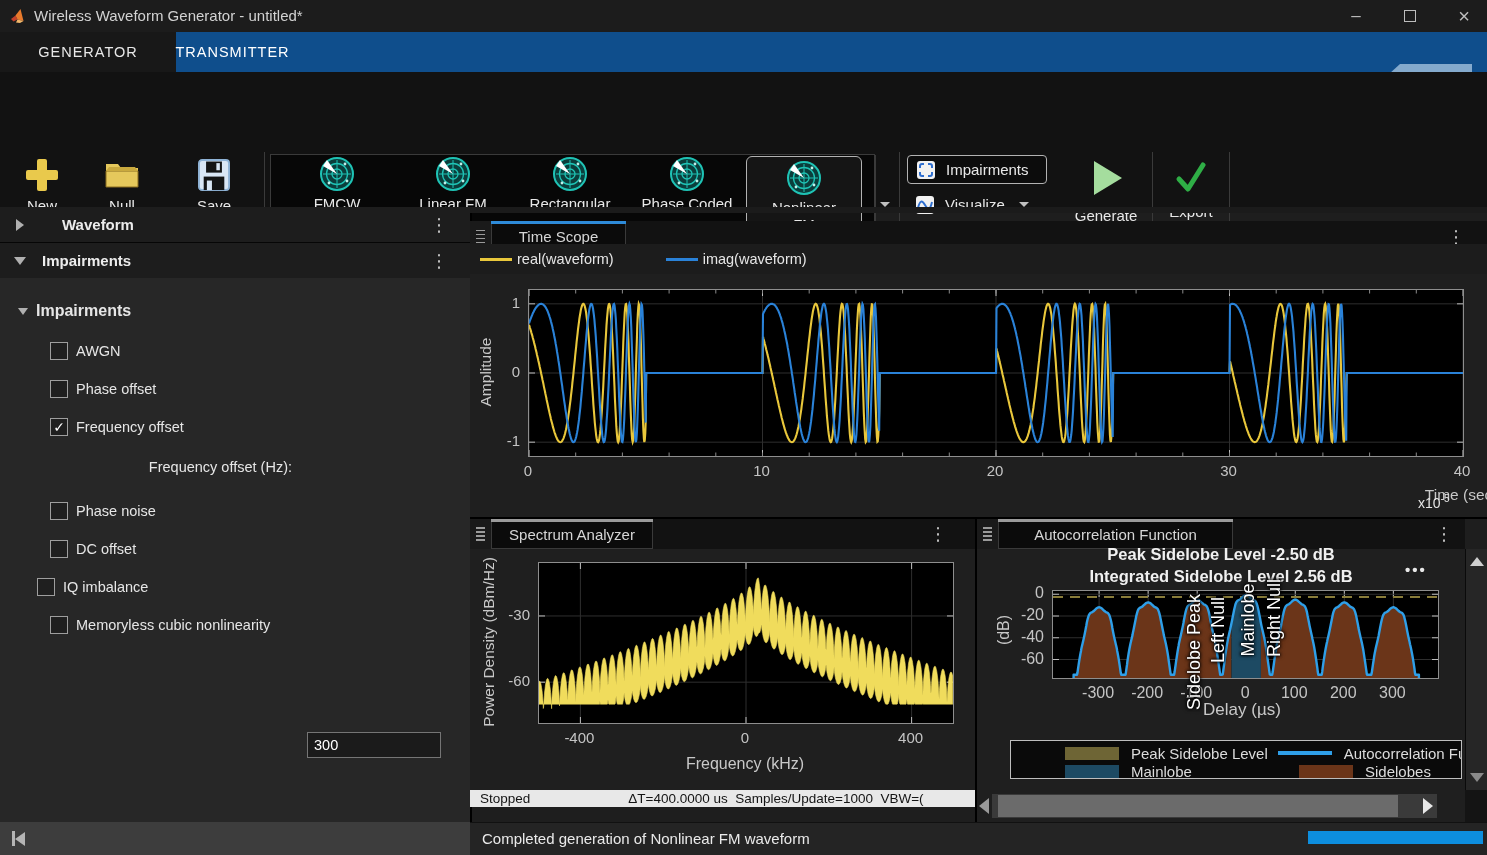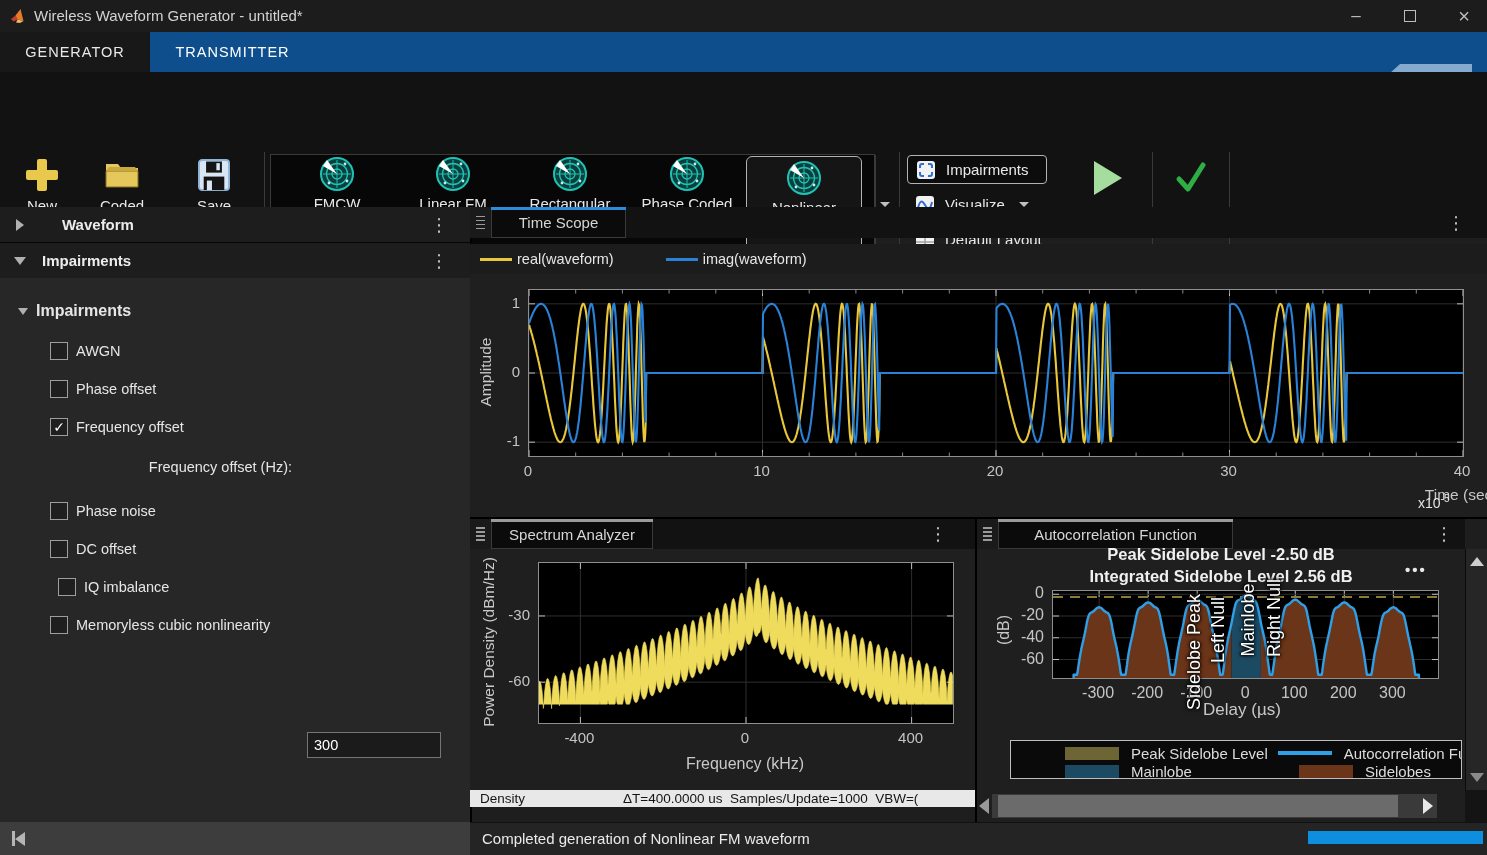--- a/index.html
+++ b/index.html
@@ -82,21 +82,21 @@
       </div>
     <div class="abs winbtn" style="left:1387px">
         <span style="display:block;width:10px;height:10px;border:1.5px solid #bdbdbd"></span>
       </div>
     <div class="abs winbtn" style="left:1441px;font-size:20px">
         <span>×</span>
       </div>
   </div>
 
   <div class="abs" id="tabbar">
-    <div class="abs apptab active" style="left:0;width:150px">
+    <div class="abs apptab active" style="left:0;width:176px">
         <span>GENERATOR</span>
       </div>
     <div class="abs apptab" style="left:150px;width:165px">
         <span>TRANSMITTER</span>
       </div>
     <div class="abs" id="quickaccess">
       <svg width="24" height="24" viewBox="0 0 24 24">
         <rect x="2.5" y="2.5" width="19" height="19" rx="2" fill="#eef4fa" stroke="#1f3a5f" stroke-width="1.6"></rect>
         <rect x="7.5" y="3.5" width="9" height="6.5" fill="#1f3a5f"></rect>
         <rect x="13" y="4.5" width="2" height="4" fill="#eef4fa"></rect>
@@ -118,21 +118,21 @@
           <rect x="3" y="14" width="32" height="10" rx="2" fill="#e9c94c"></rect>
       </svg>
       <div class="rbtn-label"><span>New</span><br><span>Session</span></div>
     </div>
     <div class="abs" style="left:82px;top:84px;width:80px">
       <svg style="display:block;margin:0 auto" width="40" height="38" viewBox="0 0 40 38">
         <path d="M4 8 h12 l3 4 h17 v3 H4 z" fill="#e5c85c"></path>
         <path d="M4 15 h32 v16 H4 z" fill="#e5c85c" stroke="#8a6d1f" stroke-width="1"></path>
         <path d="M4 15 h32 l-3 -4 H7 z" fill="#c9a93e"></path>
       </svg>
-      <div class="rbtn-label"><span>Coded</span><br><span>Session</span><span class="caret"></span></div>
+      <div class="rbtn-label"><span>Null</span><br><span>Session</span><span class="caret"></span></div>
     </div>
     <div class="abs" style="left:174px;top:84px;width:80px">
       <svg style="display:block;margin:0 auto" width="38" height="38" viewBox="0 0 24 24">
         <rect x="2.5" y="2.5" width="19" height="19" rx="2" fill="#d9e6f4" stroke="#8fb3d6" stroke-width="1.2"></rect>
         <rect x="7" y="3.5" width="10" height="7" fill="#141414"></rect>
         <rect x="13.5" y="4.5" width="2.2" height="4.5" fill="#d9e6f4"></rect>
         <rect x="5.5" y="13" width="13" height="8.5" fill="#141414"></rect>
         <rect x="7.5" y="15.5" width="3.2" height="6" fill="#d9e6f4"></rect>
       </svg>
       <div class="rbtn-label"><span>Save</span><br><span>Session</span><span class="caret"></span></div>
@@ -300,33 +300,33 @@
     <div class="abs" style="left:0;top:181px;width:292px;text-align:right;font-size:14.5px">Frequency offset (Hz):</div>
     <input id="freq-input" value="300" style="">
     <div class="chk-row" style="left:50px;top:224px">
       <span class="chk-box"></span>
         <span>Phase noise</span>
     </div>
     <div class="chk-row" style="left:50px;top:262px">
       <span class="chk-box"></span>
         <span>DC offset</span>
     </div>
-    <div class="chk-row" style="left:58px;top:300px">
+    <div class="chk-row" style="left:37px;top:300px">
       <span class="chk-box"></span>
         <span>IQ imbalance</span>
     </div>
     <div class="chk-row" style="left:50px;top:338px">
       <span class="chk-box"></span>
         <span>Memoryless cubic nonlinearity</span>
     </div>
   </div>
   <div class="abs" style="left:470px;top:207px;width:2px;height:615px;background:#000"></div>
 
   <div class="abs" style="left:470px;top:207px;width:1017px;height:6px;background:#1b1b1b"></div>
-  <div class="abs panel-strip" style="left:470px;top:207px;width:1017px;height:31px">
+  <div class="abs panel-strip" style="left:470px;top:221px;width:1017px;height:31px">
     <div class="grip abs" style="left:0;top:0">
         <span></span>
         <span></span>
         <span></span>
         <span></span>
       </div>
     <div class="ptab" style="left:21px;width:135px">
       <span class="topbar" style="background:#2e8bd9"></span>
       <span>Time Scope</span>
     </div>
@@ -475,21 +475,21 @@
           <line x1="414" y1="119.17241379310346" x2="408" y2="119.17241379310346" stroke="#bdbdbd" stroke-width="1"></line>
           <path d="M0.0 118.6L0.0 118.6L0.3 118.3L0.7 118.3L1.0 118.5L1.3 119.1L1.7 120.0L2.0 121.3L2.3 122.9L2.6 124.9L3.0 127.3L3.3 130.2L3.6 133.8L4.0 138.4L4.3 145.5L4.6 144.2L5.0 137.4L5.3 132.7L5.6 129.0L6.0 125.9L6.3 123.3L6.6 121.2L7.0 119.4L7.3 117.9L7.6 116.8L7.9 116.1L8.3 115.6L8.6 115.4L8.9 115.6L9.3 116.1L9.6 116.9L9.9 118.0L10.3 119.4L10.6 121.3L10.9 123.5L11.3 126.2L11.6 129.5L11.9 133.7L12.3 139.5L12.6 145.7L12.9 136.8L13.2 131.5L13.6 127.5L13.9 124.2L14.2 121.4L14.6 119.1L14.9 117.2L15.2 115.6L15.6 114.4L15.9 113.5L16.2 112.9L16.6 112.6L16.9 112.7L17.2 113.0L17.6 113.7L17.9 114.7L18.2 116.0L18.5 117.7L18.9 119.8L19.2 122.3L19.5 125.4L19.9 129.2L20.2 134.2L20.5 142.9L20.9 136.5L21.2 130.4L21.5 126.0L21.9 122.5L22.2 119.5L22.5 117.1L22.9 115.0L23.2 113.3L23.5 111.9L23.8 110.9L24.2 110.2L24.5 109.8L24.8 109.7L25.2 110.0L25.5 110.5L25.8 111.4L26.2 112.6L26.5 114.2L26.8 116.1L27.2 118.4L27.5 121.3L27.8 124.8L28.2 129.2L28.5 135.8L28.8 136.9L29.1 129.6L29.5 124.7L29.8 120.9L30.1 117.7L30.5 115.1L30.8 112.8L31.1 111.0L31.5 109.5L31.8 108.4L32.1 107.5L32.5 107.0L32.8 106.8L33.1 107.0L33.5 107.4L33.8 108.1L34.1 109.2L34.4 110.6L34.8 112.4L35.1 114.6L35.4 117.2L35.8 120.5L36.1 124.5L36.4 130.0L36.8 139.5L37.1 128.9L37.4 123.4L37.8 119.3L38.1 115.9L38.4 113.1L38.8 110.7L39.1 108.7L39.4 107.1L39.7 105.8L40.1 104.9L40.4 104.3L40.7 103.9L41.1 103.9L41.4 104.3L41.7 104.9L42.1 105.8L42.4 107.1L42.7 108.7L43.1 110.8L43.4 113.2L43.7 116.2L44.0 119.9L44.4 124.7L44.7 132.5L45.0 128.7L45.4 122.3L45.7 117.8L46.0 114.1L46.4 111.1L46.7 108.6L47.0 106.5L47.4 104.7L47.7 103.3L48.0 102.2L48.4 101.5L48.7 101.1L49.0 100.9L49.3 101.1L49.7 101.6L50.0 102.5L50.3 103.6L50.7 105.1L51.0 107.0L51.3 109.3L51.7 112.1L52.0 115.4L52.3 119.8L52.7 125.9L53.0 129.4L53.3 121.4L53.7 116.4L54.0 112.4L54.3 109.2L54.6 106.5L55.0 104.2L55.3 102.3L55.6 100.8L56.0 99.6L56.3 98.7L56.6 98.2L57.0 97.9L57.3 98.0L57.6 98.4L58.0 99.1L58.3 100.1L58.6 101.5L59.0 103.2L59.3 105.3L59.6 107.9L59.9 111.1L60.3 115.0L60.6 120.2L60.9 130.6L61.3 120.8L61.6 115.1L61.9 110.8L62.3 107.3L62.6 104.4L62.9 102.0L63.3 99.9L63.6 98.3L63.9 97.0L64.3 96.0L64.6 95.3L64.9 94.9L65.2 94.9L65.6 95.2L65.9 95.7L66.2 96.6L66.6 97.9L66.9 99.5L67.2 101.4L67.6 103.8L67.9 106.7L68.2 110.3L68.6 115.0L68.9 122.0L69.2 120.7L69.6 113.9L69.9 109.2L70.2 105.4L70.5 102.3L70.9 99.8L71.2 97.6L71.5 95.8L71.9 94.3L72.2 93.2L72.5 92.4L72.9 91.9L73.2 91.8L73.5 91.9L73.9 92.4L74.2 93.2L74.5 94.3L74.9 95.7L75.2 97.5L75.5 99.8L75.8 102.5L76.2 105.8L76.5 109.9L76.8 115.7L77.2 121.9L77.5 112.9L77.8 107.7L78.2 103.6L78.5 100.3L78.8 97.5L79.2 95.2L79.5 93.3L79.8 91.7L80.2 90.5L80.5 89.5L80.8 88.9L81.1 88.7L81.5 88.7L81.8 89.0L82.1 89.7L82.5 90.7L82.8 92.0L83.1 93.7L83.5 95.7L83.8 98.2L84.1 101.3L84.5 105.1L84.8 110.1L85.1 118.8L85.4 112.3L85.8 106.3L86.1 101.9L86.4 98.3L86.8 95.3L87.1 92.9L87.4 90.8L87.8 89.1L88.1 87.7L88.4 86.7L88.8 85.9L89.1 85.5L89.4 85.4L89.8 85.7L90.1 86.2L90.4 87.0L90.7 88.2L91.1 89.8L91.4 91.7L91.7 94.0L92.1 96.9L92.4 100.3L92.7 104.8L93.1 111.3L93.4 112.4L93.7 105.1L94.1 100.2L94.4 96.3L94.7 93.2L95.1 90.5L95.4 88.3L95.7 86.4L96.0 84.9L96.4 83.8L96.7 82.9L97.0 82.4L97.4 82.2L97.7 82.3L98.0 82.7L98.4 83.4L98.7 84.5L99.0 85.9L99.4 87.7L99.7 89.8L100.0 92.5L100.4 95.7L100.7 99.7L101.0 105.2L101.3 114.7L101.7 104.1L102.0 98.6L102.3 94.4L102.7 91.0L103.0 88.2L103.3 85.8L103.7 83.8L104.0 82.1L104.3 80.9L104.7 79.9L105.0 79.2L105.3 78.9L105.7 78.9L106.0 79.2L106.3 79.8L106.6 80.7L107.0 82.0L107.3 83.6L107.6 85.6L108.0 88.1L108.3 91.0L108.6 94.7L109.0 99.5L109.3 107.2L109.6 103.5L110.0 97.1L110.3 92.5L110.6 88.8L111.0 85.8L111.3 83.2L111.6 81.1L111.9 79.3L112.3 77.9L112.6 76.8L112.9 76.1L113.3 75.6L113.6 75.5L113.9 75.7L114.3 76.1L114.6 76.9L114.9 78.1L115.3 79.6L115.6 81.4L115.9 83.7L116.3 86.5L116.6 89.8L116.9 94.1L117.2 100.3L117.6 103.7L117.9 95.7L118.2 90.7L118.6 86.7L118.9 83.4L119.2 80.7L119.6 78.4L119.9 76.5L120.2 75.0L120.6 73.8L120.9 72.9L121.2 72.3L121.6 72.0L121.9 72.1L122.2 72.5L122.5 73.1L122.9 74.2L123.2 75.5L123.5 77.2L123.9 79.3L124.2 81.9L124.5 85.0L124.9 88.9L125.2 94.1L125.5 104.5L125.9 94.7L126.2 88.9L126.5 84.6L126.8 81.1L127.2 78.2L127.5 75.7L127.8 73.7L128.2 72.0L128.5 70.7L128.8 69.6L129.2 69.0L129.5 68.6L129.8 68.5L130.2 68.7L130.5 69.3L130.8 70.2L131.2 71.4L131.5 73.0L131.8 74.9L132.1 77.3L132.5 80.2L132.8 83.8L133.1 88.4L133.5 95.4L133.8 94.1L134.1 87.2L134.5 82.5L134.8 78.7L135.1 75.6L135.5 73.0L135.8 70.8L136.1 69.0L136.5 67.5L136.8 66.4L137.1 65.6L137.4 65.1L137.8 64.9L138.1 65.0L138.4 65.4L138.8 66.2L139.1 67.3L139.4 68.7L139.8 70.5L140.1 72.7L140.4 75.4L140.8 78.7L141.1 82.8L141.4 88.6L141.8 94.7L142.1 85.7L142.4 80.4L142.7 76.4L143.1 73.0L143.4 70.2L143.7 67.9L144.1 65.9L144.4 64.3L144.7 63.1L145.1 62.1L145.4 61.5L145.7 61.2L146.1 61.2L146.4 61.5L146.7 62.1L147.1 63.1L147.4 64.4L147.7 66.0L148.0 68.1L148.4 70.6L148.7 73.6L149.0 77.3L149.4 82.3L149.7 91.0L150.0 84.5L150.4 78.5L150.7 74.0L151.0 70.4L151.4 67.4L151.7 64.9L152.0 62.8L152.4 61.1L152.7 59.7L153.0 58.6L153.3 57.9L153.7 57.4L154.0 57.3L154.3 57.5L154.7 58.0L155.0 58.8L155.3 60.0L155.7 61.5L156.0 63.4L156.3 65.7L156.7 68.5L157.0 71.9L157.3 76.4L157.7 82.9L158.0 83.9L158.3 76.5L158.6 71.6L159.0 67.8L159.3 64.6L159.6 61.9L160.0 59.6L160.3 57.7L160.6 56.2L161.0 55.0L161.3 54.1L161.6 53.6L162.0 53.3L162.3 53.4L162.6 53.8L163.0 54.5L163.3 55.5L163.6 56.9L163.9 58.6L164.3 60.7L164.6 63.3L164.9 66.5L165.3 70.5L165.6 76.0L165.9 85.5L166.3 74.8L166.6 69.2L166.9 65.0L167.3 61.6L167.6 58.7L167.9 56.3L168.2 54.3L168.6 52.6L168.9 51.3L169.2 50.3L169.6 49.6L169.9 49.2L170.2 49.2L170.6 49.4L170.9 50.0L171.2 50.9L171.6 52.1L171.9 53.7L172.2 55.7L172.6 58.1L172.9 61.0L173.2 64.7L173.5 69.4L173.9 77.1L174.2 73.3L174.5 66.9L174.9 62.3L175.2 58.6L175.5 55.5L175.9 52.9L176.2 50.7L176.5 48.9L176.9 47.5L177.2 46.3L177.5 45.5L177.9 45.0L178.2 44.8L178.5 45.0L178.8 45.4L179.2 46.2L179.5 47.3L179.8 48.7L180.2 50.5L180.5 52.8L180.8 55.5L181.2 58.8L181.5 63.0L181.8 69.1L182.2 72.6L182.5 64.5L182.8 59.4L183.2 55.4L183.5 52.1L183.8 49.3L184.1 47.0L184.5 45.0L184.8 43.4L185.1 42.2L185.5 41.2L185.8 40.6L186.1 40.3L186.5 40.3L186.8 40.6L187.1 41.2L187.5 42.2L187.8 43.5L188.1 45.1L188.5 47.2L188.8 49.7L189.1 52.8L189.4 56.6L189.8 61.8L190.1 72.1L190.4 62.2L190.8 56.4L191.1 52.0L191.4 48.5L191.8 45.5L192.1 43.0L192.4 40.9L192.8 39.1L193.1 37.7L193.4 36.7L193.8 35.9L194.1 35.5L194.4 35.3L194.7 35.5L195.1 36.0L195.4 36.8L195.7 38.0L196.1 39.5L196.4 41.4L196.7 43.7L197.1 46.5L197.4 50.0L197.7 54.5L198.1 61.5L198.4 60.1L198.7 53.2L199.1 48.4L199.4 44.6L199.7 41.4L200.0 38.7L200.4 36.4L200.7 34.5L201.0 32.9L201.4 31.7L201.7 30.8L202.0 30.2L202.4 30.0L202.7 30.0L203.0 30.4L203.4 31.0L203.7 32.0L204.0 33.4L204.4 35.1L204.7 37.2L205.0 39.8L205.3 43.0L205.7 47.0L206.0 52.7L206.3 58.7L206.7 49.7L207.0 44.3L207.3 40.1L207.7 36.7L208.0 33.7L208.3 31.3L208.7 29.2L209.0 27.5L209.3 26.1L209.6 25.1L210.0 24.3L210.3 23.9L210.6 23.8L211.0 23.9L211.3 24.4L211.6 25.3L212.0 26.4L212.3 27.9L212.6 29.8L213.0 32.2L213.3 35.0L213.6 38.7L214.0 43.5L214.3 52.0L214.6 45.3L214.9 39.1L215.3 34.4L215.6 30.7L215.9 27.5L216.3 24.7L216.6 22.4L216.9 20.4L217.3 18.8L217.6 17.5L217.9 16.4L218.3 15.7L218.6 15.2L218.9 15.0L219.3 14.9L219.6 15.9L219.9 17.9L220.2 20.2L220.6 22.8L220.9 25.7L221.2 29.1L221.6 33.2L221.9 38.2L222.2 45.2L222.6 46.8L222.9 40.0L223.2 35.6L223.6 32.2L223.9 29.5L224.2 27.3L224.6 25.6L224.9 24.2L225.2 23.1L225.5 22.4L225.9 22.0L226.2 21.9L226.5 22.2L226.9 22.7L227.2 23.5L227.5 24.7L227.9 26.2L228.2 28.0L228.5 30.2L228.9 32.8L229.2 35.8L229.5 39.4L229.9 43.8L230.2 49.7L230.5 59.7L230.8 49.4L231.2 44.3L231.5 40.5L231.8 37.5L232.2 35.1L232.5 33.1L232.8 31.5L233.2 30.2L233.5 29.3L233.8 28.7L234.2 28.5L234.5 28.5L234.8 28.9L235.2 29.6L235.5 30.5L235.8 31.9L236.1 33.5L236.5 35.5L236.8 37.9L237.1 40.7L237.5 44.0L237.8 48.1L238.1 53.2L238.5 61.3L238.8 57.9L239.1 51.9L239.5 47.7L239.8 44.4L240.1 41.7L240.5 39.5L240.8 37.7L241.1 36.3L241.4 35.3L241.8 34.5L242.1 34.1L242.4 34.0L242.8 34.2L243.1 34.8L243.4 35.6L243.8 36.8L244.1 38.2L244.4 40.1L244.8 42.3L245.1 44.9L245.4 48.0L245.8 51.7L246.1 56.4L246.4 62.9L246.7 66.7L247.1 59.0L247.4 54.3L247.7 50.7L248.1 47.8L248.4 45.4L248.7 43.5L249.1 41.9L249.4 40.7L249.7 39.8L250.1 39.3L250.4 39.0L250.7 39.1L251.0 39.5L251.4 40.2L251.7 41.2L252.0 42.6L252.4 44.3L252.7 46.3L253.0 48.8L253.4 51.7L253.7 55.1L254.0 59.3L254.4 64.9L254.7 75.6L255.0 66.1L255.4 60.7L255.7 56.7L256.0 53.6L256.3 51.0L256.7 48.9L257.0 47.2L257.3 45.8L257.7 44.8L258.0 44.1L258.3 43.8L258.7 43.7L259.0 44.0L259.3 44.5L259.7 45.4L260.0 46.6L260.3 48.2L260.7 50.1L261.0 52.4L261.3 55.1L261.6 58.3L262.0 62.2L262.3 67.1L262.6 74.5L263.0 73.5L263.3 67.0L263.6 62.6L264.0 59.1L264.3 56.4L264.6 54.1L265.0 52.2L265.3 50.7L265.6 49.6L266.0 48.7L266.3 48.3L266.6 48.1L266.9 48.2L267.3 48.7L267.6 49.4L267.9 50.5L268.3 51.9L268.6 53.7L268.9 55.8L269.3 58.3L269.6 61.3L269.9 64.9L270.3 69.4L270.6 75.5L270.9 82.0L271.3 73.3L271.6 68.3L271.9 64.6L272.2 61.6L272.6 59.1L272.9 57.1L273.2 55.4L273.6 54.2L273.9 53.2L274.2 52.6L274.6 52.3L274.9 52.3L275.2 52.6L275.6 53.3L275.9 54.2L276.2 55.5L276.6 57.1L276.9 59.1L277.2 61.5L277.5 64.3L277.9 67.6L278.2 71.7L278.5 77.0L278.9 86.0L279.2 79.9L279.5 74.1L279.9 70.0L280.2 66.7L280.5 64.0L280.9 61.9L281.2 60.1L281.5 58.6L281.9 57.6L282.2 56.8L282.5 56.4L282.8 56.3L283.2 56.5L283.5 57.0L283.8 57.8L284.2 59.0L284.5 60.5L284.8 62.3L285.2 64.5L285.5 67.1L285.8 70.3L286.2 74.0L286.5 78.8L286.8 85.6L287.2 87.0L287.5 79.9L287.8 75.3L288.1 71.8L288.5 68.9L288.8 66.5L289.1 64.6L289.5 63.0L289.8 61.8L290.1 61.0L290.5 60.4L290.8 60.2L291.1 60.3L291.5 60.6L291.8 61.3L292.1 62.4L292.4 63.7L292.8 65.4L293.1 67.5L293.4 69.9L293.8 72.9L294.1 76.3L294.4 80.7L294.8 86.4L295.1 96.3L295.4 85.9L295.8 80.7L296.1 76.8L296.4 73.7L296.8 71.2L297.1 69.1L297.4 67.4L297.7 66.0L298.1 65.0L298.4 64.3L298.7 64.0L299.1 63.9L299.4 64.2L299.7 64.8L300.1 65.7L300.4 66.9L300.7 68.5L301.1 70.4L301.4 72.7L301.7 75.4L302.1 78.7L302.4 82.6L302.7 87.7L303.0 95.7L303.4 92.3L303.7 86.1L304.0 81.9L304.4 78.5L304.7 75.7L305.0 73.5L305.4 71.6L305.7 70.1L306.0 69.0L306.4 68.2L306.7 67.7L307.0 67.6L307.4 67.7L307.7 68.2L308.0 69.0L308.3 70.0L308.7 71.5L309.0 73.2L309.3 75.4L309.7 78.0L310.0 81.0L310.3 84.7L310.7 89.2L311.0 95.7L311.3 99.4L311.7 91.7L312.0 86.9L312.3 83.3L312.7 80.3L313.0 77.8L313.3 75.8L313.6 74.2L314.0 73.0L314.3 72.0L314.6 71.4L315.0 71.2L315.3 71.2L315.6 71.5L316.0 72.2L316.3 73.1L316.6 74.4L317.0 76.1L317.3 78.1L317.6 80.5L318.0 83.3L318.3 86.7L318.6 90.9L318.9 96.4L319.3 107.0L319.6 97.5L319.9 92.1L320.3 88.0L320.6 84.8L320.9 82.2L321.3 80.0L321.6 78.3L321.9 76.9L322.3 75.8L322.6 75.1L322.9 74.7L323.3 74.6L323.6 74.8L323.9 75.4L324.2 76.2L324.6 77.4L324.9 78.9L325.2 80.7L325.6 83.0L325.9 85.6L326.2 88.8L326.6 92.7L326.9 97.6L327.2 104.9L327.6 103.8L327.9 97.3L328.2 92.9L328.6 89.4L328.9 86.6L329.2 84.2L329.5 82.3L329.9 80.8L330.2 79.6L330.5 78.7L330.9 78.2L331.2 78.0L331.5 78.1L331.9 78.5L332.2 79.2L332.5 80.3L332.9 81.7L333.2 83.4L333.5 85.5L333.8 88.0L334.2 90.9L334.5 94.5L334.8 98.9L335.2 105.0L335.5 111.4L335.8 102.7L336.2 97.7L336.5 93.9L336.8 90.9L337.2 88.4L337.5 86.3L337.8 84.7L338.2 83.3L338.5 82.4L338.8 81.7L339.1 81.4L339.5 81.4L339.8 81.7L340.1 82.3L340.5 83.2L340.8 84.4L341.1 86.0L341.5 88.0L341.8 90.3L342.1 93.1L342.5 96.4L342.8 100.4L343.1 105.7L343.5 114.7L343.8 108.5L344.1 102.7L344.4 98.6L344.8 95.3L345.1 92.6L345.4 90.3L345.8 88.5L346.1 87.1L346.4 86.0L346.8 85.2L347.1 84.7L347.4 84.6L347.8 84.8L348.1 85.3L348.4 86.1L348.8 87.2L349.1 88.6L349.4 90.4L349.7 92.6L350.1 95.2L350.4 98.3L350.7 102.1L351.1 106.8L351.4 113.6L351.7 114.9L352.1 107.8L352.4 103.2L352.7 99.6L353.1 96.7L353.4 94.3L353.7 92.4L354.1 90.8L354.4 89.6L354.7 88.7L355.0 88.1L355.4 87.8L355.7 87.9L356.0 88.2L356.4 88.9L356.7 89.9L357.0 91.2L357.4 92.9L357.7 94.9L358.0 97.4L358.4 100.3L358.7 103.8L359.0 108.0L359.4 113.8L359.7 123.6L360.0 113.2L360.3 108.0L360.7 104.1L361.0 100.9L361.3 98.4L361.7 96.2L362.0 94.5L362.3 93.2L362.7 92.1L363.0 91.4L363.3 91.1L363.7 91.0L364.0 91.2L364.3 91.8L364.7 92.7L365.0 93.9L365.3 95.4L365.6 97.3L366.0 99.6L366.3 102.3L366.6 105.5L367.0 109.5L367.3 114.5L367.6 122.5L368.0 119.0L368.3 112.9L368.6 108.6L369.0 105.2L369.3 102.4L369.6 100.1L370.0 98.2L370.3 96.7L370.6 95.6L370.9 94.8L371.3 94.3L371.6 94.1L371.9 94.2L372.3 94.6L372.6 95.4L372.9 96.5L373.3 97.9L373.6 99.6L373.9 101.8L374.3 104.3L374.6 107.3L374.9 111.0L375.2 115.5L375.6 121.9L375.9 125.7L376.2 117.9L376.6 113.1L376.9 109.4L377.2 106.5L377.6 104.0L377.9 102.0L378.2 100.3L378.6 99.1L378.9 98.1L379.2 97.5L379.6 97.2L379.9 97.2L380.2 97.5L380.5 98.1L380.9 99.1L381.2 100.4L381.5 102.0L381.9 104.0L382.2 106.3L382.5 109.2L382.9 112.6L383.2 116.7L383.5 122.2L383.9 132.8L384.2 123.3L384.5 117.8L384.9 113.8L385.2 110.5L385.5 107.9L385.8 105.7L386.2 103.9L386.5 102.5L386.8 101.4L387.2 100.7L387.5 100.3L387.8 100.2L388.2 100.4L388.5 100.9L388.8 101.7L389.2 102.9L389.5 104.4L389.8 106.2L390.2 108.4L390.5 111.1L390.8 114.2L391.1 118.0L391.5 122.9L391.8 130.2L392.1 129.2L392.5 122.6L392.8 118.2L393.1 114.7L393.5 111.8L393.8 109.5L394.1 107.5L394.5 106.0L394.8 104.8L395.1 103.9L395.5 103.4L395.8 103.2L396.1 103.2L396.4 103.6L396.8 104.3L397.1 105.4L397.4 106.7L397.8 108.4L398.1 110.5L398.4 113.0L398.8 115.9L399.1 119.5L399.4 123.9L399.8 129.9L400.1 136.4L400.4 127.7L400.8 122.6L401.1 118.8L401.4 115.8L401.7 113.2L402.1 111.2L402.4 109.5L402.7 108.2L403.1 107.2L403.4 106.5L403.7 106.1L404.1 106.1L404.4 106.4L404.7 107.0L405.1 107.9L405.4 109.1L405.7 110.7L406.1 112.6L406.4 114.9L406.7 117.7L407.0 121.0L407.4 125.0L407.7 130.3L408.0 139.2L408.4 133.1L408.7 127.3L409.0 123.1L409.4 119.8L409.7 117.1L410.0 114.8L410.4 113.0L410.7 111.5L411.0 110.4L411.4 109.6L411.7 109.1L412.0 109.0L412.3 109.2L412.7 109.6L413.0 110.4L413.3 111.5L413.7 113.0L413.7 141.2L413.3 141.2L413.0 141.2L412.7 141.2L412.3 141.2L412.0 141.2L411.7 141.2L411.4 141.2L411.0 141.2L410.7 141.2L410.4 141.2L410.0 141.2L409.7 141.2L409.4 141.2L409.0 141.2L408.7 141.2L408.4 141.2L408.0 141.2L407.7 141.2L407.4 141.2L407.0 141.2L406.7 141.2L406.4 141.2L406.1 141.2L405.7 141.2L405.4 141.2L405.1 141.2L404.7 141.2L404.4 141.2L404.1 141.2L403.7 141.2L403.4 141.2L403.1 141.2L402.7 141.2L402.4 141.2L402.1 141.2L401.7 141.2L401.4 141.2L401.1 141.2L400.8 141.2L400.4 141.2L400.1 141.2L399.8 141.2L399.4 141.2L399.1 141.2L398.8 141.2L398.4 141.2L398.1 141.2L397.8 141.2L397.4 141.2L397.1 141.2L396.8 141.2L396.4 141.2L396.1 141.2L395.8 141.2L395.5 141.2L395.1 141.2L394.8 141.2L394.5 141.2L394.1 141.2L393.8 141.2L393.5 141.2L393.1 141.2L392.8 141.2L392.5 141.2L392.1 141.2L391.8 141.2L391.5 141.2L391.1 141.2L390.8 141.2L390.5 141.2L390.2 141.2L389.8 141.2L389.5 141.2L389.2 141.2L388.8 141.2L388.5 141.2L388.2 141.2L387.8 141.2L387.5 141.2L387.2 141.2L386.8 141.2L386.5 141.2L386.2 141.2L385.8 141.2L385.5 141.2L385.2 141.2L384.9 141.2L384.5 141.2L384.2 141.2L383.9 140.0L383.5 141.2L383.2 141.2L382.9 141.2L382.5 141.2L382.2 141.2L381.9 141.2L381.5 141.2L381.2 141.2L380.9 141.2L380.5 141.2L380.2 141.2L379.9 141.2L379.6 141.2L379.2 141.2L378.9 141.2L378.6 141.2L378.2 141.2L377.9 141.2L377.6 141.2L377.2 141.2L376.9 141.2L376.6 141.2L376.2 141.2L375.9 139.0L375.6 140.5L375.2 141.2L374.9 141.2L374.6 141.2L374.3 141.2L373.9 141.2L373.6 141.2L373.3 141.2L372.9 141.2L372.6 141.2L372.3 141.2L371.9 141.2L371.6 141.2L371.3 141.2L370.9 141.2L370.6 141.2L370.3 141.2L370.0 141.2L369.6 141.2L369.3 141.2L369.0 141.2L368.6 141.2L368.3 140.7L368.0 137.6L367.6 135.8L367.3 139.4L367.0 141.2L366.6 141.2L366.3 141.2L366.0 141.2L365.6 141.2L365.3 141.2L365.0 141.2L364.7 141.2L364.3 141.2L364.0 141.2L363.7 141.2L363.3 141.2L363.0 141.2L362.7 141.2L362.3 141.2L362.0 141.2L361.7 141.2L361.3 141.2L361.0 141.2L360.7 140.5L360.3 138.5L360.0 135.8L359.7 130.7L359.4 135.2L359.0 137.7L358.7 139.5L358.4 140.9L358.0 141.2L357.7 141.2L357.4 141.2L357.0 141.2L356.7 141.2L356.4 141.2L356.0 141.2L355.7 141.2L355.4 141.2L355.0 141.2L354.7 141.2L354.4 141.2L354.1 141.2L353.7 141.2L353.4 140.9L353.1 139.5L352.7 138.0L352.4 136.1L352.1 133.7L351.7 130.2L351.4 130.6L351.1 133.7L350.7 135.7L350.4 137.3L350.1 138.5L349.7 139.5L349.4 140.4L349.1 141.0L348.8 141.2L348.4 141.2L348.1 141.2L347.8 141.2L347.4 141.2L347.1 141.2L346.8 141.2L346.4 140.7L346.1 140.0L345.8 139.1L345.4 138.1L345.1 136.8L344.8 135.4L344.4 133.6L344.1 131.5L343.8 128.5L343.5 125.4L343.1 129.5L342.8 131.7L342.5 133.5L342.1 134.8L341.8 135.9L341.5 136.8L341.1 137.5L340.8 138.1L340.5 138.5L340.1 138.7L339.8 138.8L339.5 138.7L339.1 138.5L338.8 138.2L338.5 137.7L338.2 137.0L337.8 136.2L337.5 135.2L337.2 134.0L336.8 132.7L336.5 131.0L336.2 129.0L335.8 126.5L335.5 122.2L335.2 125.0L334.8 127.7L334.5 129.6L334.2 131.0L333.8 132.2L333.5 133.2L333.2 134.0L332.9 134.6L332.5 135.0L332.2 135.3L331.9 135.5L331.5 135.5L331.2 135.3L330.9 135.0L330.5 134.5L330.2 133.9L329.9 133.2L329.5 132.3L329.2 131.2L328.9 129.9L328.6 128.3L328.2 126.5L327.9 124.2L327.6 120.9L327.2 120.2L326.9 123.4L326.6 125.5L326.2 127.1L325.9 128.4L325.6 129.5L325.2 130.3L324.9 131.0L324.6 131.5L324.2 131.8L323.9 132.0L323.6 132.1L323.3 132.0L322.9 131.7L322.6 131.3L322.3 130.8L321.9 130.1L321.6 129.2L321.3 128.2L320.9 126.9L320.6 125.5L320.3 123.8L319.9 121.7L319.6 118.9L319.3 114.2L318.9 119.0L318.6 121.4L318.3 123.1L318.0 124.5L317.6 125.7L317.3 126.6L317.0 127.3L316.6 127.9L316.3 128.3L316.0 128.5L315.6 128.6L315.3 128.6L315.0 128.4L314.6 128.0L314.3 127.5L314.0 126.9L313.6 126.1L313.3 125.1L313.0 123.9L312.7 122.6L312.3 121.0L312.0 119.0L311.7 116.6L311.3 112.7L311.0 114.3L310.7 117.1L310.3 119.0L310.0 120.5L309.7 121.7L309.3 122.7L309.0 123.5L308.7 124.1L308.3 124.6L308.0 124.9L307.7 125.0L307.4 125.0L307.0 124.9L306.7 124.6L306.4 124.2L306.0 123.6L305.7 122.8L305.4 121.9L305.0 120.8L304.7 119.5L304.4 118.0L304.0 116.2L303.7 114.0L303.4 110.9L303.0 109.0L302.7 112.6L302.4 114.7L302.1 116.4L301.7 117.7L301.4 118.8L301.1 119.6L300.7 120.3L300.4 120.8L300.1 121.2L299.7 121.4L299.4 121.4L299.1 121.3L298.7 121.1L298.4 120.7L298.1 120.1L297.7 119.4L297.4 118.6L297.1 117.6L296.8 116.4L296.4 114.9L296.1 113.2L295.8 111.2L295.4 108.5L295.1 103.4L294.8 107.8L294.4 110.3L294.1 112.1L293.8 113.5L293.4 114.7L293.1 115.6L292.8 116.3L292.4 116.9L292.1 117.3L291.8 117.6L291.5 117.7L291.1 117.6L290.8 117.4L290.5 117.1L290.1 116.6L289.8 116.0L289.5 115.2L289.1 114.2L288.8 113.0L288.5 111.7L288.1 110.1L287.8 108.2L287.5 105.8L287.2 102.3L286.8 102.7L286.5 105.7L286.2 107.7L285.8 109.2L285.5 110.4L285.2 111.4L284.8 112.2L284.5 112.9L284.2 113.3L283.8 113.6L283.5 113.8L283.2 113.8L282.8 113.6L282.5 113.3L282.2 112.9L281.9 112.3L281.5 111.6L281.2 110.7L280.9 109.6L280.5 108.3L280.2 106.8L279.9 105.0L279.5 102.9L279.2 99.9L278.9 96.8L278.5 100.8L278.2 103.0L277.9 104.7L277.5 106.0L277.2 107.1L276.9 108.0L276.6 108.7L276.2 109.2L275.9 109.5L275.6 109.7L275.2 109.8L274.9 109.7L274.6 109.5L274.2 109.1L273.9 108.5L273.6 107.8L273.2 107.0L272.9 106.0L272.6 104.8L272.2 103.3L271.9 101.7L271.6 99.7L271.3 97.1L270.9 92.7L270.6 95.5L270.3 98.2L269.9 100.0L269.6 101.4L269.3 102.6L268.9 103.5L268.6 104.3L268.3 104.9L267.9 105.3L267.6 105.5L267.3 105.6L266.9 105.6L266.6 105.4L266.3 105.0L266.0 104.5L265.6 103.9L265.3 103.1L265.0 102.1L264.6 101.0L264.3 99.7L264.0 98.1L263.6 96.2L263.3 93.9L263.0 90.5L262.6 89.8L262.3 93.0L262.0 95.1L261.6 96.6L261.3 97.9L261.0 98.9L260.7 99.7L260.3 100.3L260.0 100.8L259.7 101.1L259.3 101.2L259.0 101.2L258.7 101.1L258.3 100.8L258.0 100.3L257.7 99.7L257.3 99.0L257.0 98.1L256.7 97.0L256.3 95.7L256.0 94.2L255.7 92.5L255.4 90.3L255.0 87.5L254.7 82.8L254.4 87.5L254.0 89.8L253.7 91.5L253.4 92.9L253.0 94.0L252.7 94.8L252.4 95.5L252.0 96.0L251.7 96.4L251.4 96.6L251.0 96.6L250.7 96.5L250.4 96.2L250.1 95.8L249.7 95.3L249.4 94.6L249.1 93.7L248.7 92.7L248.4 91.5L248.1 90.1L247.7 88.4L247.4 86.4L247.1 83.9L246.7 80.0L246.4 81.5L246.1 84.2L245.8 86.1L245.4 87.5L245.1 88.7L244.8 89.6L244.4 90.4L244.1 90.9L243.8 91.3L243.4 91.5L243.1 91.6L242.8 91.6L242.4 91.3L242.1 91.0L241.8 90.5L241.4 89.8L241.1 89.0L240.8 88.0L240.5 86.8L240.1 85.5L239.8 83.9L239.5 82.0L239.1 79.7L238.8 76.5L238.5 74.6L238.1 78.1L237.8 80.2L237.5 81.7L237.1 83.0L236.8 84.0L236.5 84.7L236.1 85.3L235.8 85.8L235.5 86.0L235.2 86.1L234.8 86.1L234.5 85.9L234.2 85.6L233.8 85.1L233.5 84.5L233.2 83.7L232.8 82.7L232.5 81.6L232.2 80.3L231.8 78.8L231.5 77.0L231.2 74.8L230.8 72.0L230.5 66.8L230.2 71.1L229.9 73.5L229.5 75.2L229.2 76.5L228.9 77.5L228.5 78.3L228.2 78.9L227.9 79.4L227.5 79.6L227.2 79.7L226.9 79.7L226.5 79.5L226.2 79.2L225.9 78.7L225.5 78.1L225.2 77.3L224.9 76.3L224.6 75.2L224.2 73.9L223.9 72.3L223.6 70.6L223.2 68.5L222.9 65.9L222.6 62.1L222.2 62.3L221.9 65.0L221.6 66.8L221.2 68.1L220.9 69.0L220.6 69.7L220.2 70.1L219.9 70.3L219.6 70.2L219.3 70.7L218.9 71.7L218.6 72.5L218.3 73.0L217.9 73.4L217.6 73.5L217.3 73.5L216.9 73.4L216.6 73.0L216.3 72.5L215.9 71.7L215.6 70.8L215.3 69.5L214.9 67.8L214.6 65.4L214.3 62.8L214.0 67.2L213.6 70.0L213.3 72.1L213.0 73.9L212.6 75.5L212.3 76.8L212.0 78.0L211.6 78.9L211.3 79.7L211.0 80.4L210.6 80.9L210.3 81.3L210.0 81.5L209.6 81.5L209.3 81.4L209.0 81.2L208.7 80.8L208.3 80.2L208.0 79.4L207.7 78.4L207.3 77.2L207.0 75.6L206.7 73.4L206.3 69.5L206.0 72.7L205.7 75.8L205.3 78.0L205.0 79.9L204.7 81.5L204.4 82.8L204.0 84.0L203.7 85.0L203.4 85.8L203.0 86.4L202.7 87.0L202.4 87.3L202.0 87.5L201.7 87.6L201.4 87.5L201.0 87.3L200.7 86.9L200.4 86.3L200.0 85.6L199.7 84.7L199.4 83.5L199.1 82.0L198.7 80.1L198.4 77.2L198.1 76.8L197.7 80.4L197.4 82.9L197.1 84.8L196.7 86.5L196.4 87.9L196.1 89.1L195.7 90.1L195.4 91.0L195.1 91.7L194.7 92.2L194.4 92.6L194.1 92.8L193.8 92.9L193.4 92.9L193.1 92.7L192.8 92.3L192.4 91.8L192.1 91.1L191.8 90.2L191.4 89.1L191.1 87.8L190.8 86.0L190.4 83.6L190.1 79.2L189.8 84.4L189.4 87.1L189.1 89.2L188.8 90.9L188.5 92.4L188.1 93.7L187.8 94.7L187.5 95.6L187.1 96.4L186.8 96.9L186.5 97.4L186.1 97.7L185.8 97.8L185.5 97.8L185.1 97.6L184.8 97.3L184.5 96.9L184.1 96.2L183.8 95.4L183.5 94.4L183.2 93.1L182.8 91.5L182.5 89.4L182.2 85.8L181.8 87.7L181.5 90.9L181.2 93.2L180.8 95.0L180.5 96.5L180.2 97.9L179.8 99.0L179.5 99.9L179.2 100.7L178.8 101.4L178.5 101.8L178.2 102.2L177.9 102.3L177.5 102.4L177.2 102.3L176.9 102.0L176.5 101.6L176.2 101.0L175.9 100.2L175.5 99.3L175.2 98.1L174.9 96.6L174.5 94.7L174.2 91.9L173.9 90.4L173.5 94.3L173.2 96.8L172.9 98.8L172.6 100.4L172.2 101.8L171.9 103.0L171.6 104.0L171.2 104.8L170.9 105.5L170.6 106.0L170.2 106.4L169.9 106.6L169.6 106.7L169.2 106.6L168.9 106.4L168.6 106.0L168.2 105.5L167.9 104.8L167.6 103.9L167.3 102.8L166.9 101.5L166.6 99.7L166.3 97.4L165.9 92.6L165.6 97.3L165.3 100.1L164.9 102.3L164.6 104.0L164.3 105.5L163.9 106.7L163.6 107.8L163.3 108.7L163.0 109.4L162.6 110.0L162.3 110.4L162.0 110.7L161.6 110.8L161.3 110.8L161.0 110.6L160.6 110.3L160.3 109.8L160.0 109.2L159.6 108.4L159.3 107.4L159.0 106.1L158.6 104.5L158.3 102.4L158.0 99.2L157.7 99.9L157.3 103.2L157.0 105.6L156.7 107.4L156.3 109.0L156.0 110.3L155.7 111.4L155.3 112.4L155.0 113.2L154.7 113.8L154.3 114.3L154.0 114.6L153.7 114.8L153.3 114.8L153.0 114.7L152.7 114.4L152.4 114.0L152.0 113.4L151.7 112.6L151.4 111.7L151.0 110.5L150.7 109.1L150.4 107.2L150.0 104.6L149.7 101.8L149.4 106.1L149.0 108.7L148.7 110.7L148.4 112.3L148.0 113.7L147.7 114.9L147.4 115.9L147.1 116.7L146.7 117.4L146.4 118.0L146.1 118.3L145.7 118.6L145.4 118.6L145.1 118.6L144.7 118.4L144.4 118.0L144.1 117.5L143.7 116.8L143.4 115.9L143.1 114.8L142.7 113.4L142.4 111.8L142.1 109.5L141.8 105.5L141.4 108.6L141.1 111.5L140.8 113.7L140.4 115.5L140.1 117.0L139.8 118.2L139.4 119.3L139.1 120.2L138.8 120.9L138.4 121.5L138.1 121.9L137.8 122.2L137.4 122.3L137.1 122.3L136.8 122.2L136.5 121.9L136.1 121.4L135.8 120.7L135.5 119.9L135.1 118.9L134.8 117.7L134.5 116.1L134.1 114.1L133.8 111.1L133.5 110.7L133.1 114.2L132.8 116.6L132.5 118.5L132.1 120.1L131.8 121.4L131.5 122.6L131.2 123.5L130.8 124.3L130.5 124.9L130.2 125.4L129.8 125.8L129.5 125.9L129.2 126.0L128.8 125.9L128.5 125.6L128.2 125.2L127.8 124.6L127.5 123.9L127.2 122.9L126.8 121.8L126.5 120.3L126.2 118.5L125.9 116.0L125.5 111.6L125.2 116.7L124.9 119.4L124.5 121.4L124.2 123.1L123.9 124.5L123.5 125.7L123.2 126.7L122.9 127.6L122.5 128.3L122.2 128.8L121.9 129.2L121.6 129.4L121.2 129.5L120.9 129.4L120.6 129.2L120.2 128.9L119.9 128.4L119.6 127.7L119.2 126.8L118.9 125.7L118.6 124.4L118.2 122.8L117.9 120.6L117.6 117.0L117.2 118.9L116.9 122.0L116.6 124.2L116.3 126.0L115.9 127.5L115.6 128.8L115.3 129.8L114.9 130.8L114.6 131.5L114.3 132.1L113.9 132.5L113.6 132.8L113.3 132.9L112.9 132.9L112.6 132.8L112.3 132.5L111.9 132.0L111.6 131.4L111.3 130.6L111.0 129.6L110.6 128.4L110.3 126.8L110.0 124.9L109.6 122.1L109.3 120.5L109.0 124.4L108.6 126.8L108.3 128.8L108.0 130.4L107.6 131.7L107.3 132.9L107.0 133.8L106.6 134.6L106.3 135.3L106.0 135.8L105.7 136.1L105.3 136.3L105.0 136.3L104.7 136.2L104.3 136.0L104.0 135.6L103.7 135.0L103.3 134.3L103.0 133.3L102.7 132.2L102.3 130.8L102.0 129.1L101.7 126.7L101.3 121.9L101.0 126.5L100.7 129.3L100.4 131.4L100.0 133.1L99.7 134.6L99.4 135.8L99.0 136.8L98.7 137.7L98.4 138.4L98.0 138.9L97.7 139.3L97.4 139.5L97.0 139.6L96.7 139.6L96.4 139.4L96.0 139.0L95.7 138.5L95.4 137.9L95.1 137.0L94.7 136.0L94.4 134.7L94.1 133.1L93.7 130.9L93.4 127.7L93.1 128.4L92.7 131.7L92.4 134.0L92.1 135.8L91.7 137.3L91.4 138.6L91.1 139.7L90.7 140.6L90.4 141.2L90.1 141.2L89.8 141.2L89.4 141.2L89.1 141.2L88.8 141.2L88.4 141.2L88.1 141.2L87.8 141.2L87.4 141.2L87.1 140.6L86.8 139.6L86.4 138.4L86.1 136.9L85.8 135.0L85.4 132.4L85.1 129.6L84.8 133.8L84.5 136.4L84.1 138.4L83.8 140.0L83.5 141.2L83.1 141.2L82.8 141.2L82.5 141.2L82.1 141.2L81.8 141.2L81.5 141.2L81.1 141.2L80.8 141.2L80.5 141.2L80.2 141.2L79.8 141.2L79.5 141.2L79.2 141.2L78.8 141.2L78.5 141.2L78.2 140.7L77.8 139.0L77.5 136.7L77.2 132.7L76.8 135.8L76.5 138.7L76.2 140.8L75.8 141.2L75.5 141.2L75.2 141.2L74.9 141.2L74.5 141.2L74.2 141.2L73.9 141.2L73.5 141.2L73.2 141.2L72.9 141.2L72.5 141.2L72.2 141.2L71.9 141.2L71.5 141.2L71.2 141.2L70.9 141.2L70.5 141.2L70.2 141.2L69.9 141.2L69.6 140.8L69.2 137.8L68.9 137.3L68.6 140.8L68.2 141.2L67.9 141.2L67.6 141.2L67.2 141.2L66.9 141.2L66.6 141.2L66.2 141.2L65.9 141.2L65.6 141.2L65.2 141.2L64.9 141.2L64.6 141.2L64.3 141.2L63.9 141.2L63.6 141.2L63.3 141.2L62.9 141.2L62.6 141.2L62.3 141.2L61.9 141.2L61.6 141.2L61.3 141.2L60.9 137.7L60.6 141.2L60.3 141.2L59.9 141.2L59.6 141.2L59.3 141.2L59.0 141.2L58.6 141.2L58.3 141.2L58.0 141.2L57.6 141.2L57.3 141.2L57.0 141.2L56.6 141.2L56.3 141.2L56.0 141.2L55.6 141.2L55.3 141.2L55.0 141.2L54.6 141.2L54.3 141.2L54.0 141.2L53.7 141.2L53.3 141.2L53.0 141.2L52.7 141.2L52.3 141.2L52.0 141.2L51.7 141.2L51.3 141.2L51.0 141.2L50.7 141.2L50.3 141.2L50.0 141.2L49.7 141.2L49.3 141.2L49.0 141.2L48.7 141.2L48.4 141.2L48.0 141.2L47.7 141.2L47.4 141.2L47.0 141.2L46.7 141.2L46.4 141.2L46.0 141.2L45.7 141.2L45.4 141.2L45.0 141.2L44.7 141.2L44.4 141.2L44.0 141.2L43.7 141.2L43.4 141.2L43.1 141.2L42.7 141.2L42.4 141.2L42.1 141.2L41.7 141.2L41.4 141.2L41.1 141.2L40.7 141.2L40.4 141.2L40.1 141.2L39.7 141.2L39.4 141.2L39.1 141.2L38.8 141.2L38.4 141.2L38.1 141.2L37.8 141.2L37.4 141.2L37.1 141.2L36.8 141.2L36.4 141.2L36.1 141.2L35.8 141.2L35.4 141.2L35.1 141.2L34.8 141.2L34.4 141.2L34.1 141.2L33.8 141.2L33.5 141.2L33.1 141.2L32.8 141.2L32.5 141.2L32.1 141.2L31.8 141.2L31.5 141.2L31.1 141.2L30.8 141.2L30.5 141.2L30.1 141.2L29.8 141.2L29.5 141.2L29.1 141.2L28.8 141.2L28.5 141.2L28.2 141.2L27.8 141.2L27.5 141.2L27.2 141.2L26.8 141.2L26.5 141.2L26.2 141.2L25.8 141.2L25.5 141.2L25.2 141.2L24.8 141.2L24.5 141.2L24.2 141.2L23.8 141.2L23.5 141.2L23.2 141.2L22.9 141.2L22.5 141.2L22.2 141.2L21.9 141.2L21.5 141.2L21.2 141.2L20.9 141.2L20.5 141.2L20.2 141.2L19.9 141.2L19.5 141.2L19.2 141.2L18.9 141.2L18.5 141.2L18.2 141.2L17.9 141.2L17.6 141.2L17.2 141.2L16.9 141.2L16.6 141.2L16.2 141.2L15.9 141.2L15.6 141.2L15.2 141.2L14.9 141.2L14.6 141.2L14.2 141.2L13.9 141.2L13.6 141.2L13.2 141.2L12.9 141.2L12.6 141.2L12.3 141.2L11.9 141.2L11.6 141.2L11.3 141.2L10.9 141.2L10.6 141.2L10.3 141.2L9.9 141.2L9.6 141.2L9.3 141.2L8.9 141.2L8.6 141.2L8.3 141.2L7.9 141.2L7.6 141.2L7.3 141.2L7.0 141.2L6.6 141.2L6.3 141.2L6.0 141.2L5.6 141.2L5.3 141.2L5.0 141.2L4.6 141.2L4.3 141.2L4.0 141.2L3.6 141.2L3.3 141.2L3.0 141.2L2.6 141.2L2.3 141.2L2.0 141.2L1.7 141.2L1.3 141.2L1.0 141.2L0.7 141.2L0.3 141.2L0.0 141.2Z" fill="#f0dc5c" stroke="#f0dc5c" stroke-width="0.6"></path>
         </svg></div>
       <div class="ticklabel" style="left: 82.4px; top: 180px; width: 54px; font-size: 15px;">-400</div>
       <div class="ticklabel" style="left: 248px; top: 180px; width: 54px; font-size: 15px;">0</div>
       <div class="ticklabel" style="left: 413.6px; top: 180px; width: 54px; font-size: 15px;">400</div>
       <div class="ticklabel" style="left: 20px; top: 56.9655px; width: 40px; text-align: right; font-size: 15px;">-30</div>
       <div class="ticklabel" style="left: 20px; top: 123.172px; width: 40px; text-align: right; font-size: 15px;">-60</div>
     </div>
   <div class="abs" style="left:470px;top:790px;width:505px;height:17px;background:#e8e8e8;display:flex;align-items:center;font-size:13.5px;color:#141414">
-    <span style="margin-left:10px">Density</span>
+    <span style="margin-left:10px">Stopped</span>
     <span style="margin-left:98px;white-space:pre">ΔT=400.0000 us  Samples/Update=1000  VBW=(</span>
   </div>
 
   <div class="abs" style="left:975px;top:517px;width:2px;height:305px;background:#000"></div>
   <div class="abs panel-strip" style="left:977px;top:519px;width:488px;height:30px">
     <div class="grip abs" style="left:0;top:0">
         <span></span>
         <span></span>
         <span></span>
         <span></span>

